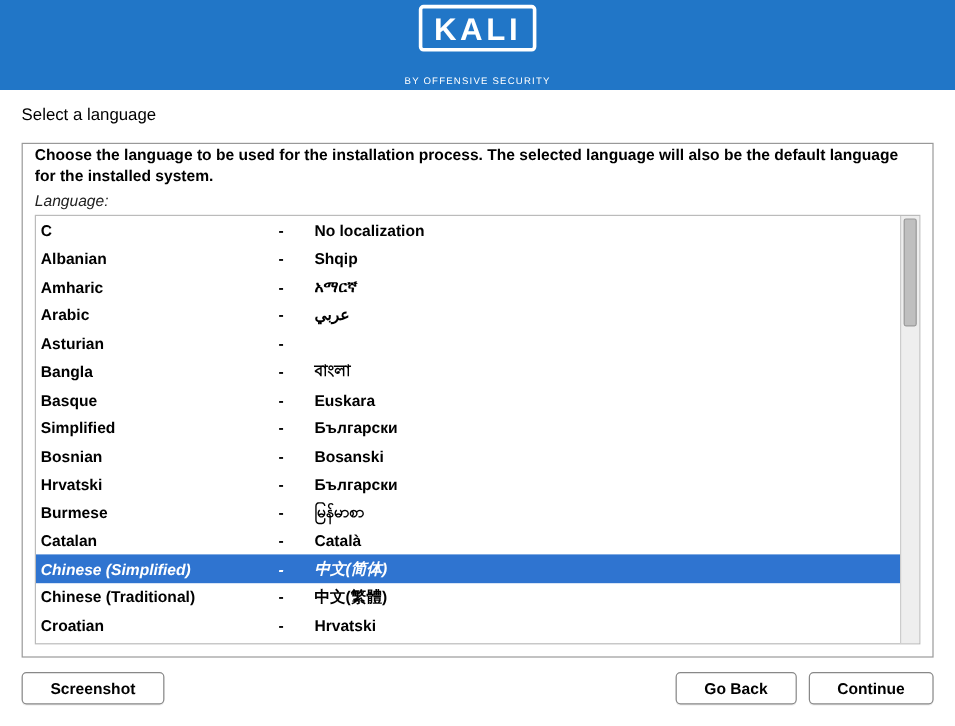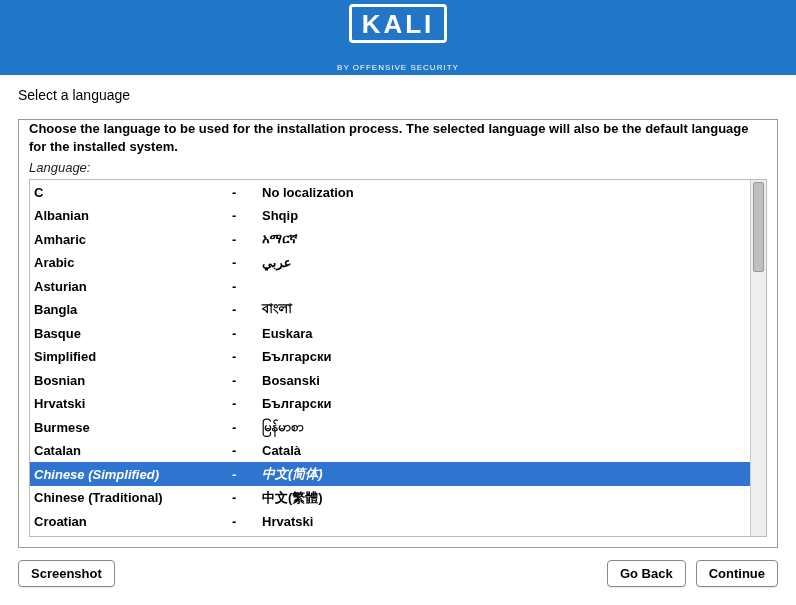--- a/index.html
+++ b/index.html
@@ -127,21 +127,21 @@
     .footer {
       display: flex;
       justify-content: space-between;
       align-items: center;
       padding: 12px 18px 0 18px;
     }
     .btn {
       background: #fff;
       border: 1px solid #888;
       border-radius: 4px;
-      padding: 5px 12px;
+      padding: 5px 23px;
       font-size: 13px;
       font-weight: bold;
       cursor: pointer;
       box-shadow: 0 1px 0 rgba(0,0,0,0.08);
     }
     .footer-right {
       display: flex;
       gap: 10px;
     }
   </style>

